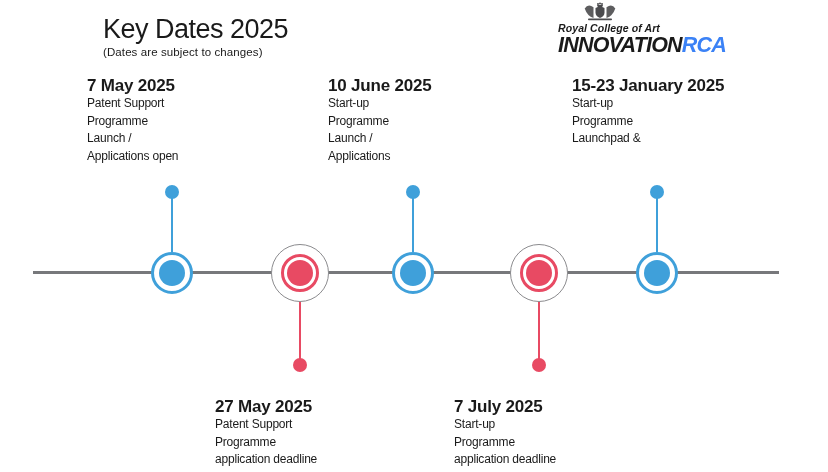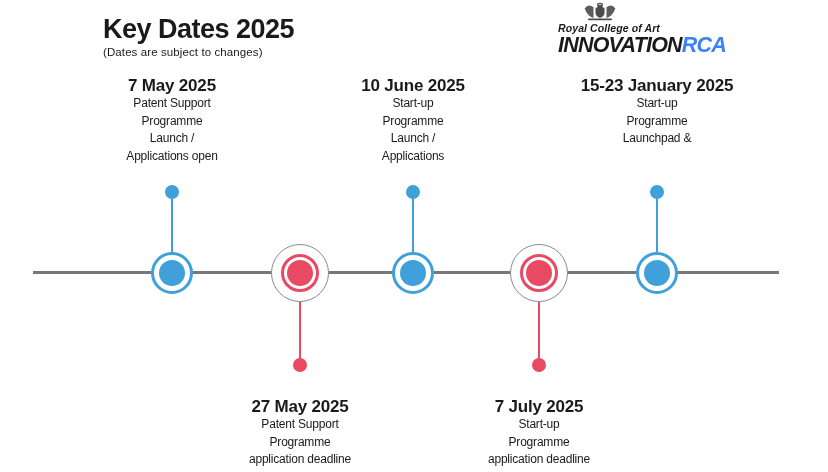--- a/index.html
+++ b/index.html
@@ -2,33 +2,33 @@
 <html><head>
 <meta charset="utf-8">
 <style>
   html,body{margin:0;padding:0;background:#fff;}
   .canvas{
     position:relative;width:828px;height:472px;background:#ffffff;overflow:hidden;
     font-family:"Liberation Sans", sans-serif;color:#1a1a1a;
   }
   
   .title-block{position:absolute;left:103px;top:14px;}
-  .page-title{font-size:27px;font-weight:bold;letter-spacing:-0.5px;line-height:30px;}
+  .page-title{font-size:27px;font-weight:normal;letter-spacing:-0.5px;line-height:30px;}
   .page-subtitle{font-size:11.5px;margin-top:2px;letter-spacing:0.1px;}
   
   .logo{position:absolute;left:558px;top:2px;width:170px;font-style:italic;}
   .logo .crest{display:block;margin-left:21px;}
   .logo .institution{font-size:10.5px;font-weight:bold;letter-spacing:0.1px;margin-top:1px;}
   .logo .brand{font-size:21.5px;font-weight:bold;letter-spacing:-0.8px;line-height:22px;margin-top:0px;}
   .logo .brand .rca{color:#3b82f6;}
   
   .axis{position:absolute;left:33px;top:271px;width:746px;height:3px;background:#77787b;}
   .event{position:absolute;top:0;width:0;height:0;}
   #e0{left:172px;} #e1{left:300px;} #e2{left:413px;} #e3{left:539px;} #e4{left:657px;}
-  .elabel{position:absolute;left:-85px;width:170px;text-align:center;}
+  .elabel{position:absolute;left:-85px;width:170px;}
   .event.above .elabel{top:76px;}
   .event.below .elabel{top:377px;margin-top:20px;}
   .edate{font-size:17px;font-weight:bold;line-height:19px;letter-spacing:-0.2px;}
   .edesc{font-size:12px;line-height:17.5px;letter-spacing:-0.2px;}
   
   .stem{position:absolute;left:-1px;width:2px;}
   .event.above .stem{top:191px;height:61px;background:#3fa0da;}
   .event.below .stem{top:302px;height:57px;background:#e84a63;}
   .enddot{position:absolute;left:-7px;width:14px;height:14px;border-radius:50%;}
   .event.above .enddot{top:185px;background:#3fa0da;}

